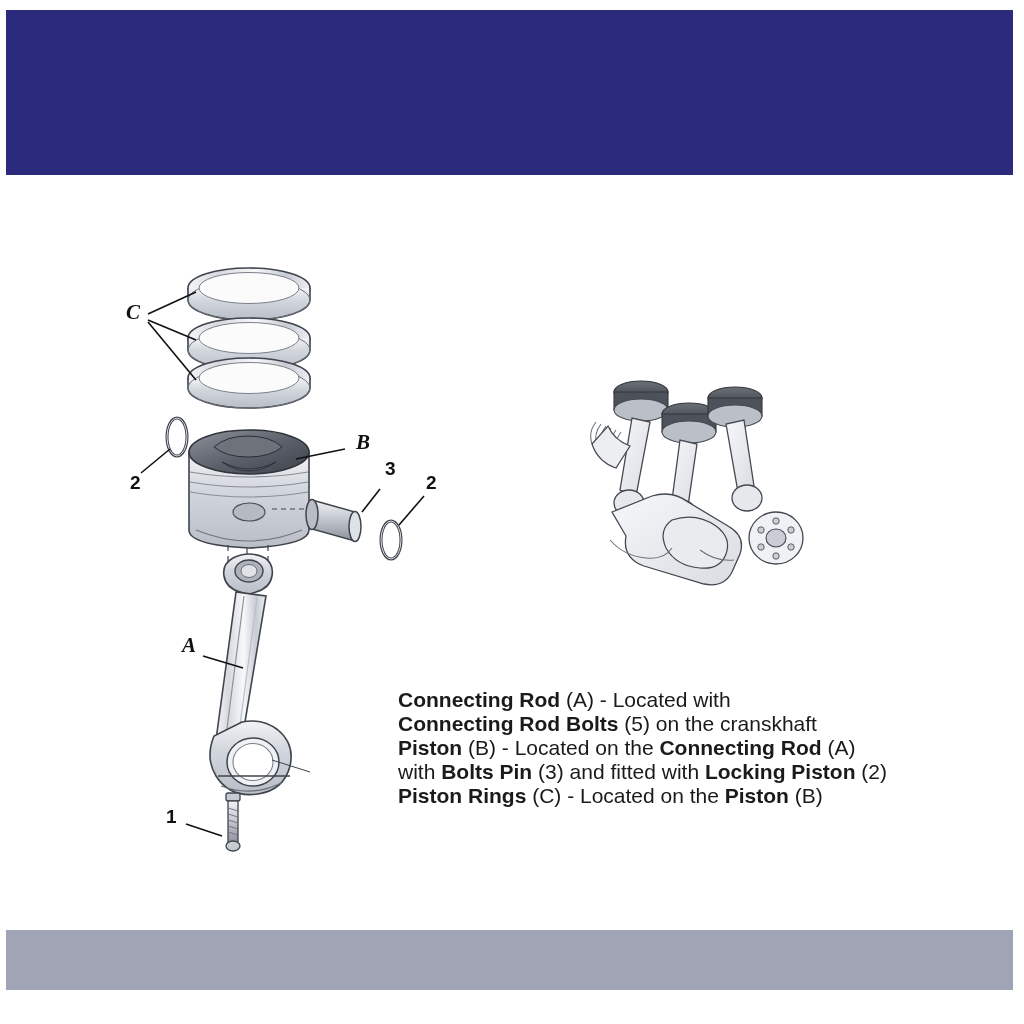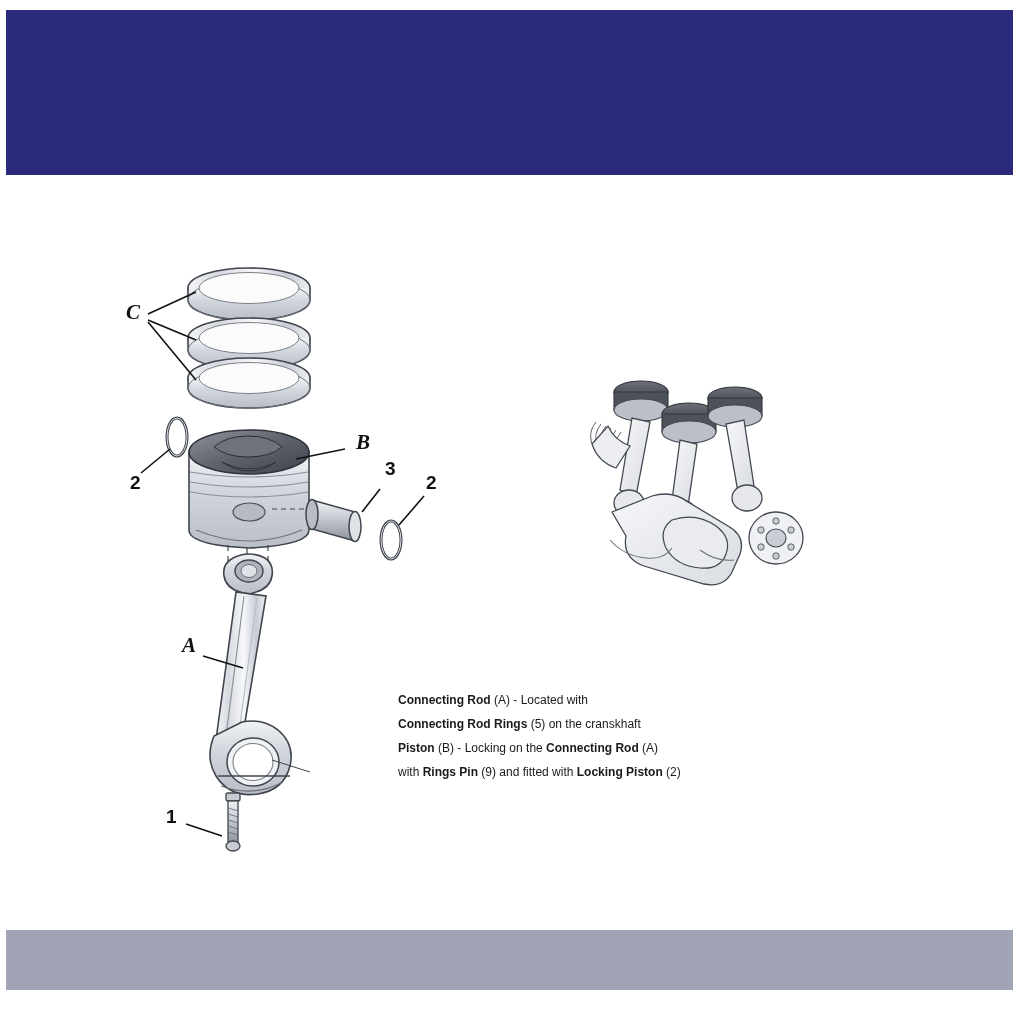--- a/index.html
+++ b/index.html
@@ -41,21 +41,21 @@
     position: absolute;
     left: 0; top: 0;
     width: 1024px;
     height: 1024px;
   }
   .caption {
     position: absolute;
     left: 398px;
     top: 688px;
     width: 470px;
-    font-size: 12px;
+    font-size: 21px;
     line-height: 24px;
     color: #1a1a1a;
     font-family: "Liberation Sans", sans-serif;
   }
   .caption .b { font-weight: bold; }
   .caption-line { white-space: nowrap; }
   .callout {
     position: absolute;
     font-family: "Liberation Serif", serif;
     font-style: italic;
@@ -285,23 +285,26 @@
   <div class="callout num" style="left:130px; top:472px;">2</div>
   <div class="callout num" style="left:385px; top:458px;">3</div>
   <div class="callout num" style="left:426px; top:472px;">2</div>
   <div class="callout num" style="left:166px; top:806px;">1</div>
 
   <div class="caption">
     <div class="caption-line">
       <span class="b">Connecting Rod</span><span> (A) - Located with</span>
     </div>
     <div class="caption-line">
-      <span class="b">Connecting Rod Rings</span><span> (5) on the cranskhaft</span>
-    </div>
-    <div class="caption-line">
-      <span class="b">Piston</span><span> (B) - Locking on the </span><span class="b">Connecting Rod</span><span> (A)</span>
-    </div>
-    <div class="caption-line">
-      <span>with </span><span class="b">Rings Pin</span><span> (9) and fitted with </span><span class="b">Locking Piston</span><span> (2)</span>
+      <span class="b">Connecting Rod Bolts</span><span> (5) on the cranskhaft</span>
+    </div>
+    <div class="caption-line">
+      <span class="b">Piston</span><span> (B) - Located on the </span><span class="b">Connecting Rod</span><span> (A)</span>
+    </div>
+    <div class="caption-line">
+      <span>with </span><span class="b">Bolts Pin</span><span> (3) and fitted with </span><span class="b">Locking Piston</span><span> (2)</span>
+    </div>
+    <div class="caption-line">
+      <span class="b">Piston Rings</span><span> (C) - Located on the </span><span class="b">Piston</span><span> (B)</span>
     </div>
   </div>
 
 </div>
 
 </body></html>

